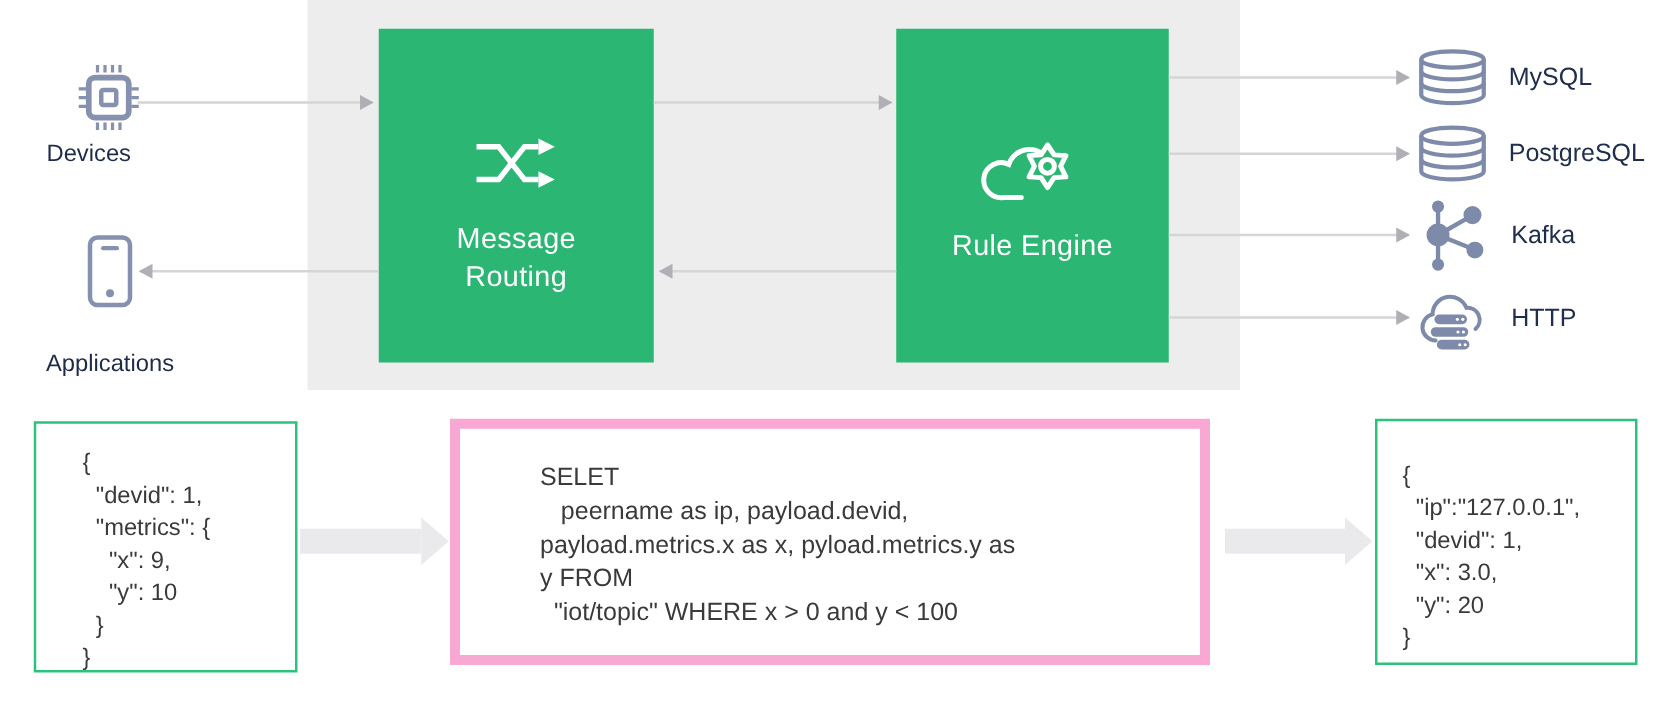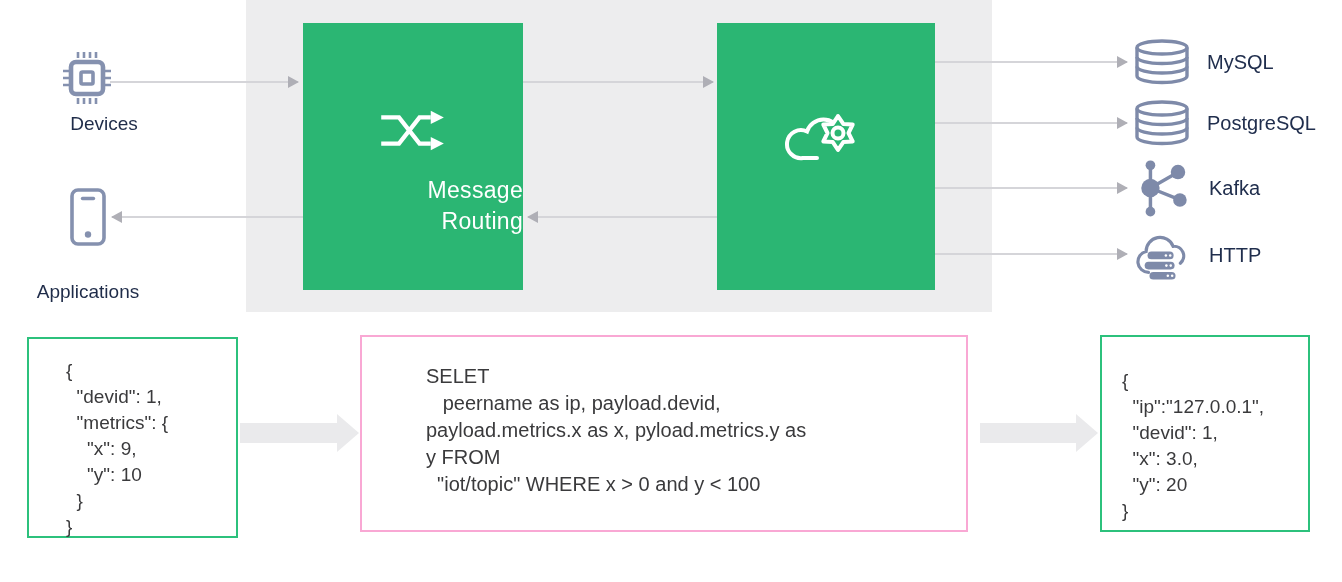--- a/index.html
+++ b/index.html
@@ -5,21 +5,21 @@
   html,body{margin:0;padding:0;background:#ffffff;}
   .canvas{
     position:relative;width:1342px;height:582px;background:#ffffff;
     font-family:"Liberation Sans",sans-serif;overflow:hidden;
   }
   .gray-band{position:absolute;left:246px;top:0;width:746px;height:312px;background:#EDEDEE;}
 
   
   .gbox{position:absolute;top:23px;height:267px;background:#2BB673;}
   .gbox .glabel{
-    position:absolute;left:0;width:100%;text-align:right;color:#ffffff;
+    position:absolute;left:0;width:100%;text-align:center;color:#ffffff;
     font-size:23px;line-height:31px;white-space:pre-line;font-weight:400;letter-spacing:.3px;
   }
   .gbox svg{position:absolute;left:50%;transform:translateX(-50%);}
 
   
   .endpoint-label{position:absolute;color:#1F2C49;font-size:19px;font-weight:500;text-align:center;}
 
   
   .sink-row{position:absolute;left:1134px;display:flex;align-items:center;height:64px;}
   .sink-row .sink-label{color:#202E4D;font-size:20px;font-weight:400;margin-left:17px;white-space:nowrap;}
@@ -31,21 +31,21 @@
   .arrow.to-right .head{right:-1px;border-left:11px solid #AFAFB6;}
   .arrow.to-left .head{left:-1px;border-right:11px solid #AFAFB6;}
 
   
   .fat-bar{position:absolute;height:20px;background:#EAEAEC;}
   .fat-head{position:absolute;width:0;height:0;border-top:19px solid transparent;border-bottom:19px solid transparent;border-left:22px solid #EAEAEC;}
 
   
   .codebox{position:absolute;background:#ffffff;box-sizing:border-box;}
   .codebox.green{border:2px solid #2CC17C;}
-  .codebox.blue{border:2px solid #f9a8d4;}
+  .codebox.blue{border:8px solid #f9a8d4;}
   .codebox pre{
     margin:0;font-family:"Liberation Sans",sans-serif;color:#3A3A3C;
     font-size:19px;line-height:26px;white-space:pre;
   }
   #input-box{left:27px;top:337px;width:211px;height:201px;}
   #input-box pre{padding:19px 0 0 37px;}
   #sql-box{left:360px;top:335px;width:608px;height:197px;}
   #sql-box pre{padding:26px 0 0 64px;font-size:20px;line-height:27px;}
   #output-box{left:1100px;top:335px;width:210px;height:197px;}
   #output-box pre{padding:31px 0 0 20px;}
@@ -56,21 +56,21 @@
 <div class="canvas">
 
   <div class="gray-band"></div>
 
   <svg style="position:absolute;left:61px;top:50px;" width="52" height="56" viewBox="0 0 52 56" fill="none" stroke="#8591AF">
     <path d="M17 2v6M23 2v6M29 2v6M35 2v6M17 48v6M23 48v6M29 48v6M35 48v6" stroke-width="2.6"></path>
     <path d="M2 21h6M2 28h6M2 35h6M44 21h6M44 28h6M44 35h6" stroke-width="2.6"></path>
     <rect x="10" y="12" width="32" height="32" rx="5" stroke-width="4.6"></rect>
     <rect x="20" y="22" width="12" height="12" rx="1.5" stroke-width="3.6"></rect>
   </svg>
-  <div class="endpoint-label" style="left:34px;top:113px;width:140px;">Devices</div>
+  <div class="endpoint-label" style="left:1px;top:113px;width:140px;">Devices</div>
 
   <svg style="position:absolute;left:69px;top:187px;" width="38" height="60" viewBox="0 0 38 60" fill="none" stroke="#8591AF">
     <rect x="3" y="3" width="32" height="54" rx="6" stroke-width="3.6"></rect>
     <path d="M13.5 11.5h11" stroke-width="3.4" stroke-linecap="round"></path>
     <circle cx="19" cy="47.5" r="3.2" fill="#8591AF" stroke="none"></circle>
   </svg>
   <div class="endpoint-label" style="left:8px;top:251px;width:160px;margin-top:30px;">Applications</div>
 
   <div class="gbox" style="left:303px;width:220px;">
     <svg style="top:86px;" width="66" height="43" viewBox="0 0 70 46">
@@ -81,20 +81,21 @@
     <div class="glabel" style="top:152px;">Message
 Routing</div>
   </div>
 
   <div class="gbox" style="left:717px;width:218px;">
     <svg style="top:78px;" width="88" height="60" viewBox="0 0 88 60">
       <path d="M35 57 H21 A14 14 0 1 1 25 30.5 A17.5 17.5 0 0 1 58 30" fill="none" stroke="#ffffff" stroke-width="4" stroke-linecap="round"></path>
       <polygon points="56,15 50.8,22.9 41.3,23.5 45.5,32 41.3,40.5 50.8,41.1 56,49 61.3,41.1 70.7,40.5 66.5,32 70.7,23.5 61.3,22.9" fill="#2BB673" stroke="#ffffff" stroke-width="4" stroke-linejoin="round"></polygon>
       <circle cx="56" cy="32" r="5.5" fill="none" stroke="#ffffff" stroke-width="4"></circle>
     </svg>
+    <div class="glabel" style="top:158px;">Rule Engine</div>
   </div>
 
   <div class="sink-row" style="top:91px;">
     <svg width="56" height="46" viewBox="0 0 56 46" fill="none" stroke="#7E8AA9" stroke-width="3.4">
       <ellipse cx="28" cy="8.5" rx="25" ry="6.5"></ellipse>
       <path d="M3 8.5v28.5a25 6.5 0 0 0 50 0V8.5"></path>
       <path d="M3 18a25 6.5 0 0 0 50 0"></path>
       <path d="M3 27.5a25 6.5 0 0 0 50 0"></path>
     </svg>
     <span class="sink-label">PostgreSQL</span>

